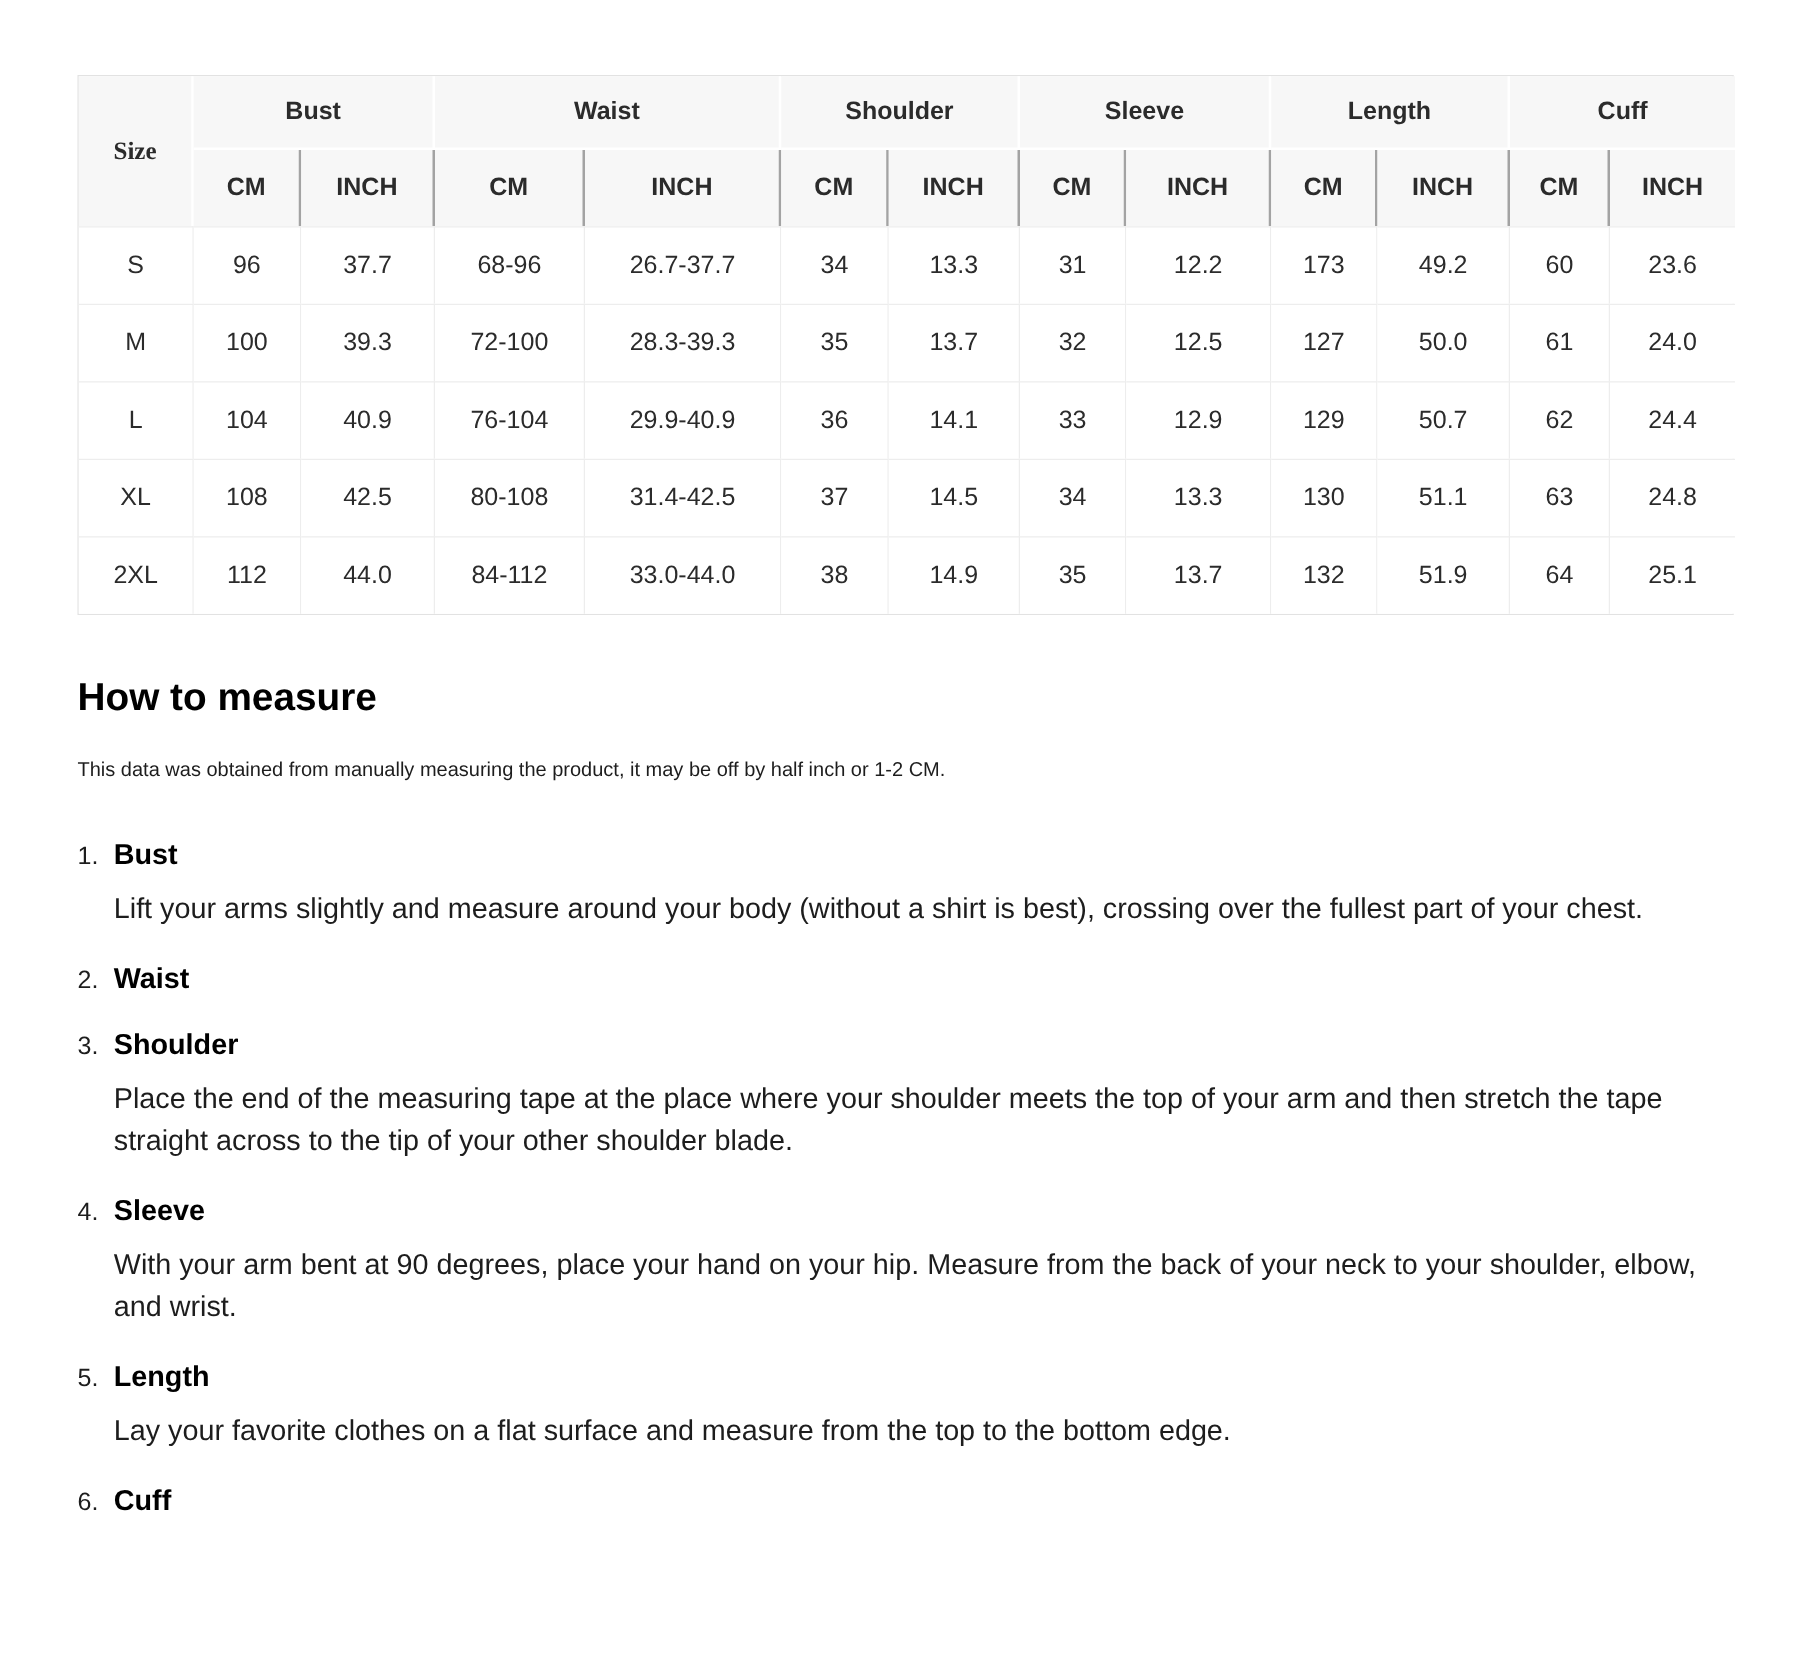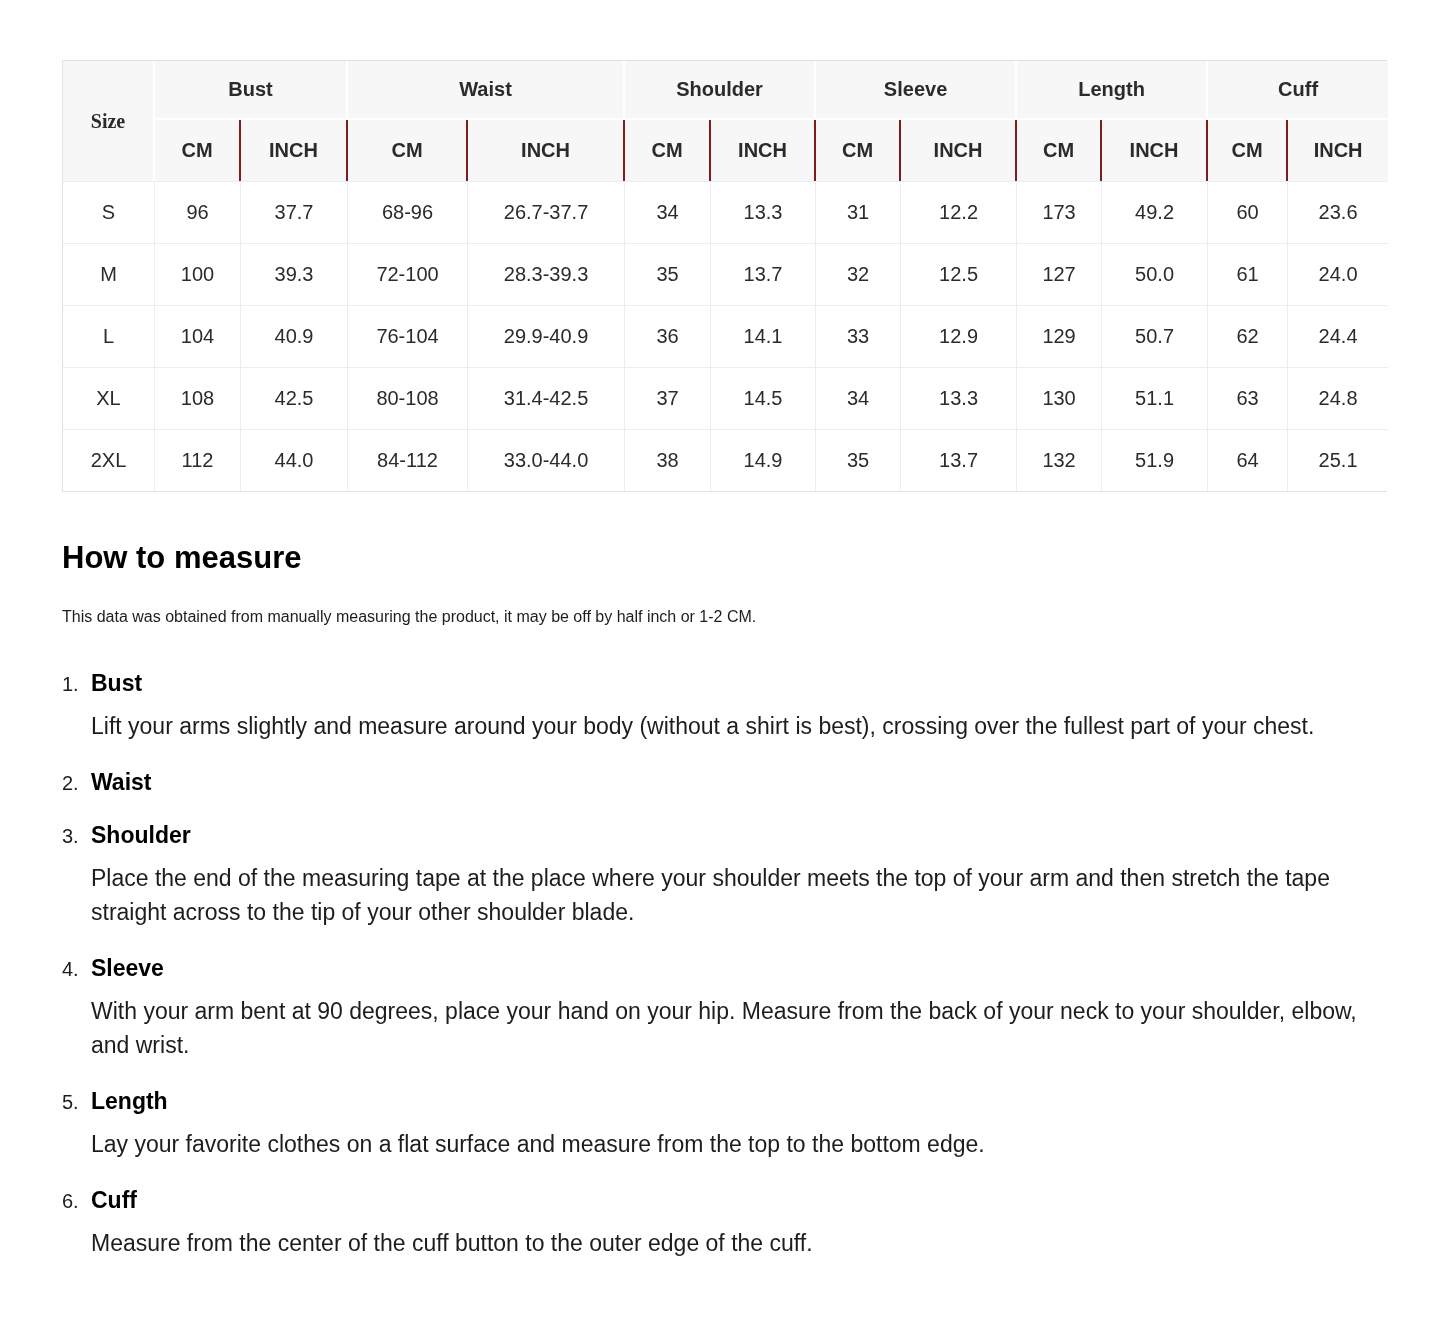--- a/index.html
+++ b/index.html
@@ -47,21 +47,21 @@
     border-bottom: 2px solid #ffffff;
   }
   .size-table thead th.group-th:last-child { border-right: none; }
   .size-table thead th.corner-th {
     height: 120px;
     border-right: 2px solid #ffffff;
     font-family: Liberation Serif, serif;
   }
   .size-table thead th.unit-th {
     height: 60px;
-    border-right: 2px solid #7f1d1d;
+    border-right: 2px solid #a3a3a3;
   }
   .size-table thead th.unit-th:last-child { border-right: none; }
   .size-table tbody td, .size-table tbody th {
     height: 62px;
     background: #ffffff;
     border-top: 1px solid #ededed;
     border-right: 1px solid #ededed;
     font-weight: normal;
     color: #2b2b2b;
   }
@@ -278,18 +278,17 @@
             <span class="item-num">5.</span>
             <span class="item-term">Length</span>
           </div>
           <p class="item-desc">Lay your favorite clothes on a flat surface and measure from the top to the bottom edge.</p>
         </div>
         <div class="measure-item">
           <div class="term-row">
             <span class="item-num">6.</span>
             <span class="item-term">Cuff</span>
           </div>
-          <p class="item-desc">Measure from the center of the cuff button to the outer edge of the cuff.</p>
         </div>
       </div>
   </section>
 
 </div>
 
 </body></html>

